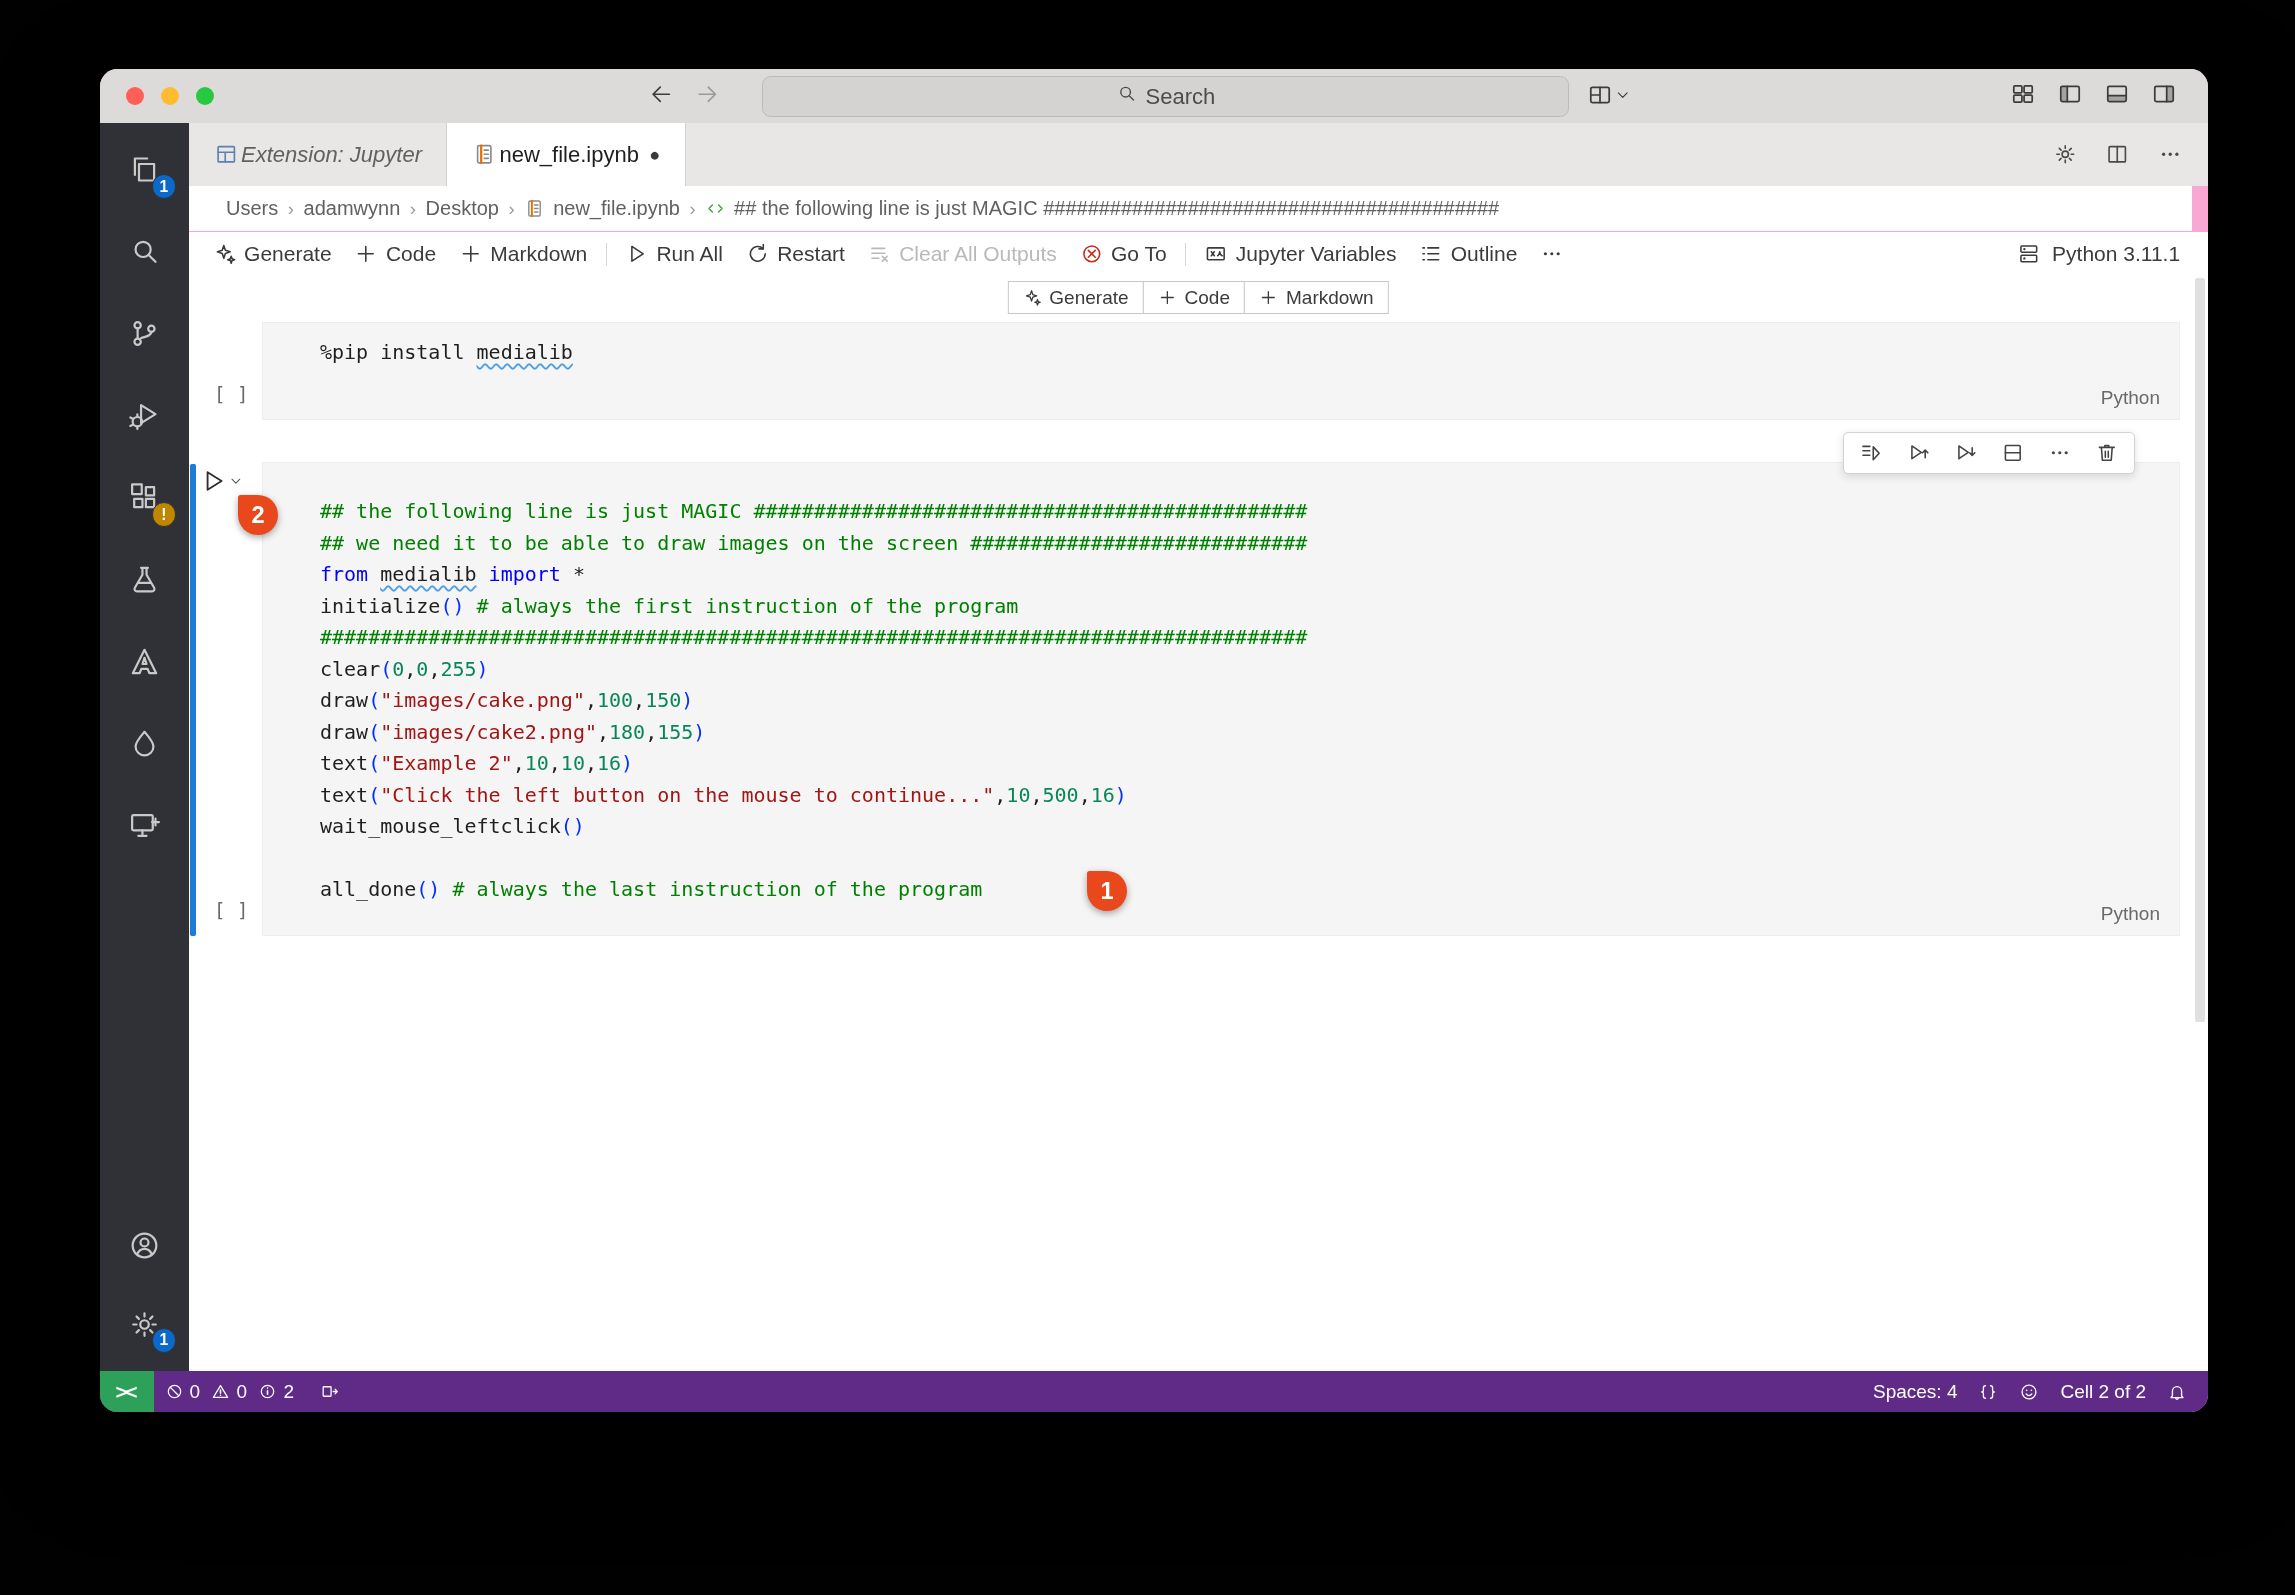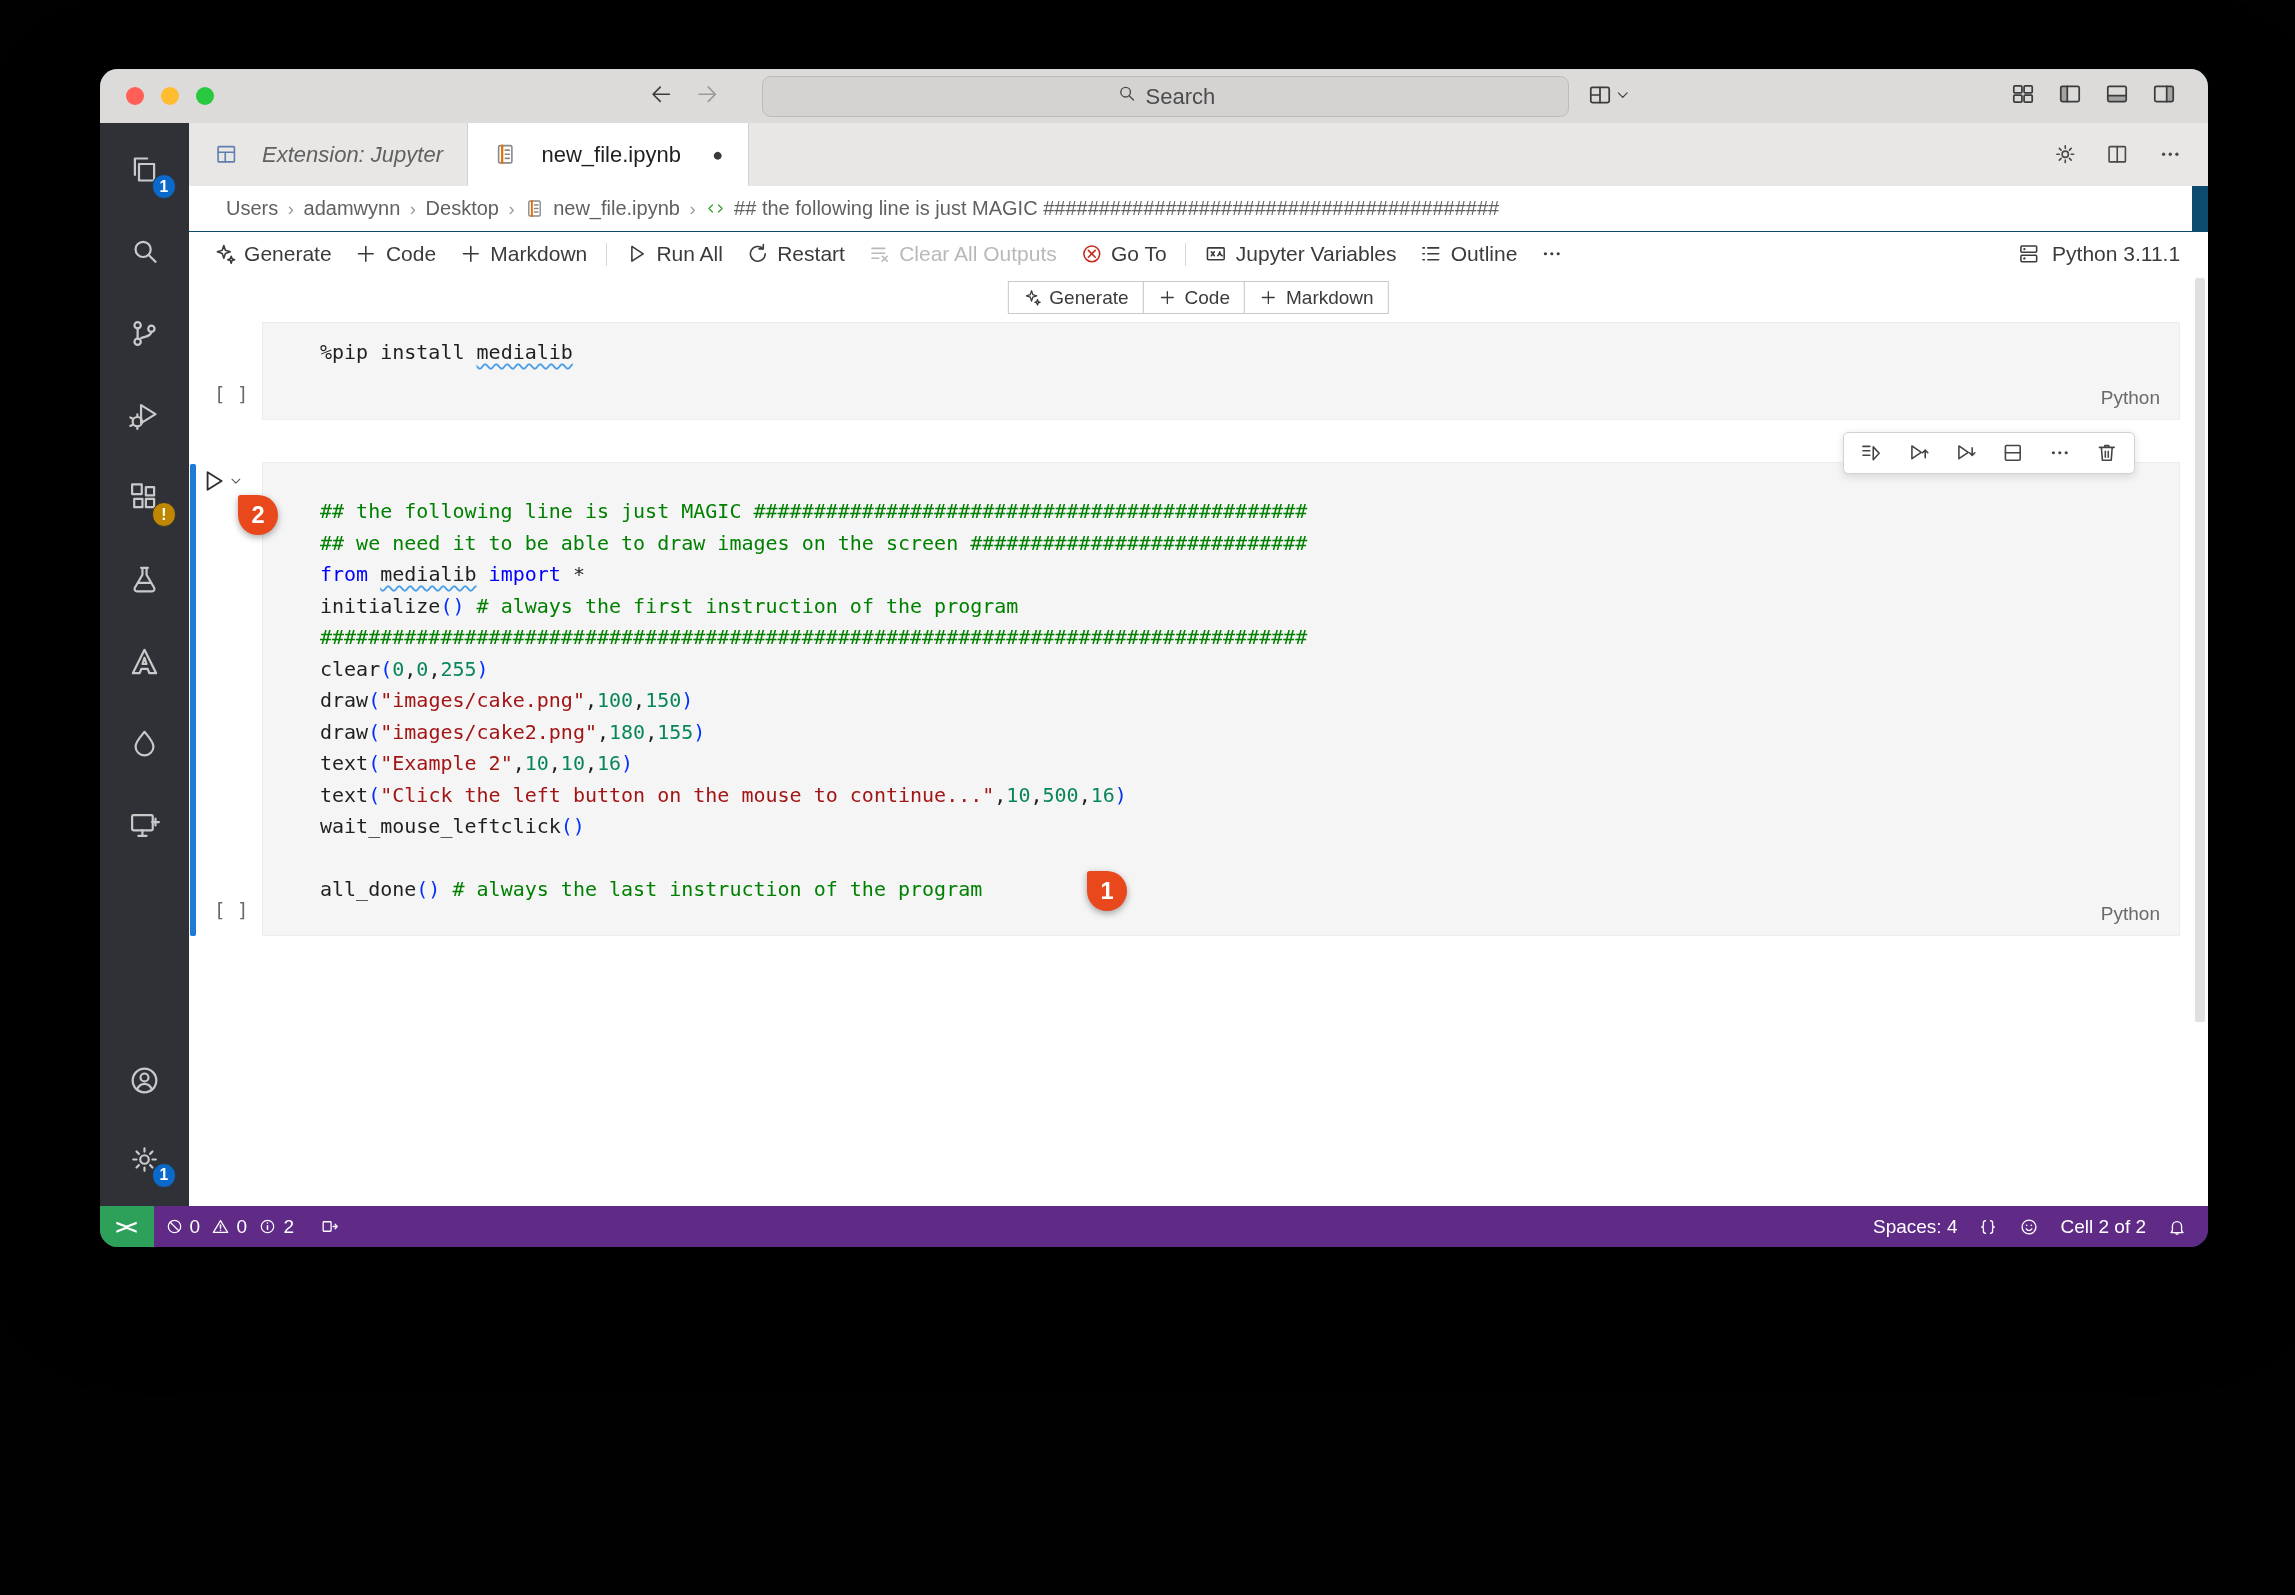--- a/index.html
+++ b/index.html
@@ -1,18 +1,18 @@
 <!DOCTYPE html>
 <html style="--comment: #008000; --kw: #0000ff; --str: #a31515; --num: #098658; --paren: #0431fa; --focus: #1e7bd6; --badge: #e8481c; --sbbg: #5f2b87; --rembg: #2da05a;font-size:14px"><head>
 <meta charset="utf-8">
 <style>
   html,body{margin:0;padding:0;background:#000;}
   .screen{position:relative;width:2295px;height:1596px;background:#010101;overflow:hidden;
           font-family:"Liberation Sans","DejaVu Sans",sans-serif;-webkit-font-smoothing:antialiased;}
-  .window{position:absolute;left:100px;top:69px;width:2108px;height:1178px;background:#0c4a6e;
+  .window{position:absolute;left:100px;top:69px;width:2108px;height:1343px;background:#f9a8d4;
           border-radius:17.5px;overflow:hidden;box-shadow:0 35px 96px rgba(0,0,0,.65);}
 
   
   .titlebar{position:absolute;left:0;right:0;top:0;height:54px;background:#dcdbda;border-bottom:0.9px solid #b8b7b5;}
   .traffic{position:absolute;left:26px;top:17.5px;display:flex;gap:16.6px;}
   .light{width:18.4px;height:18.4px;border-radius:50%;display:block;}
   .red{background:#ff5f57;}.yellow{background:#febc2e;}.green{background:#28c840;}
   .nav-arrows{position:absolute;left:549px;top:0;height:54px;display:flex;align-items:center;gap:21px;color:#3c3c3c;}
   .nav-arrows .fwd{color:#9a9a9a;}
   .search{position:absolute;left:662px;top:7px;width:805px;height:39px;border:0.9px solid #bcbbb9;background:#d4d3d2;
@@ -29,21 +29,21 @@
   .ab-item{position:relative;width:89px;height:82px;display:flex;align-items:center;justify-content:center;color:#c9c9c9;cursor:pointer;}
   .ab-bottom .ab-item{height:79px;}
   .ab-badge{position:absolute;right:13px;bottom:11.4px;min-width:24.5px;height:24.5px;border-radius:12.2px;background:#0a69c9;
             color:#fff;font-size:15.7px;font-weight:bold;display:flex;align-items:center;justify-content:center;padding:0 4.4px;
             border:1.7px solid #2f3137;box-sizing:border-box;}
   .ab-badge.warn{background:#bf8700;}
 
   
   .tabbar{position:absolute;left:89px;top:54px;right:0;height:63px;background:#e8e7e6;display:flex;}
   .tabs{display:flex;height:100%;}
-  .tab{display:flex;align-items:center;gap:24px;padding:0 24.5px;font-size:22px;color:#616161;
+  .tab{display:flex;align-items:center;gap:3px;padding:0 24.5px;font-size:22px;color:#616161;
        border-right:0.9px solid #d2d1d0;cursor:pointer;white-space:nowrap;}
   .tab.active{background:#fff;color:#1f1f1f;}
   .tab.italic .tab-label{font-style:italic;}
   .tab .dot{font-size:18.4px;color:#3a3a3a;margin-left:7px;}
   .tab-actions{margin-left:auto;display:flex;align-items:center;gap:28px;padding:0 26px;color:#4a4a4a;}
   .tab-actions>span{cursor:pointer;display:flex;}
 
   
   .breadcrumbs{position:absolute;left:89px;top:117px;right:16px;height:45px;background:#fff;display:flex;align-items:center;
                padding:0 8.7px 0 37px;font-size:20px;color:#616161;white-space:nowrap;overflow:hidden;}

